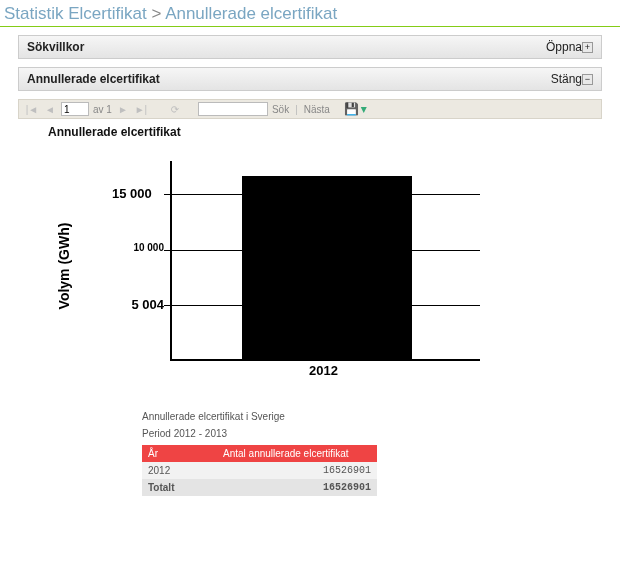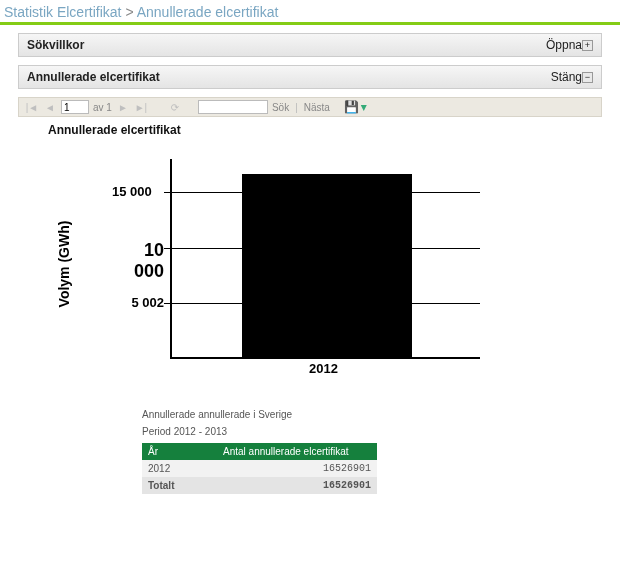--- a/index.html
+++ b/index.html
@@ -1,17 +1,17 @@
 <!DOCTYPE html>
 <html><head>
 <meta charset="utf-8">
 <style>
   * { box-sizing: border-box; margin: 0; padding: 0; }
   body { font-family: Arial, Helvetica, sans-serif; font-size: 11px; color: #333; width: 620px; background: #fff; }
-  .breadcrumb { padding: 4px 4px 2px 4px; font-size: 14px; color: #888; border-bottom: 3px solid #84cc16; margin-bottom: 8px; }
+  .breadcrumb { padding: 4px 4px 2px 4px; font-size: 17px; color: #888; border-bottom: 1px solid #84cc16; margin-bottom: 8px; }
   .breadcrumb a { color: #7aa6c2; text-decoration: none; }
   .panel { margin: 0 18px 8px 18px; border-radius: 9px; }
   .panel-header {
     background: linear-gradient(#f6f6f6, #e4e4e4);
     border: 1px solid #ccc;
     padding: 4px 8px;
     display: flex; justify-content: space-between; align-items: center;
     font-weight: bold; font-size: 12px; color: #222;
   }
   .panel-header .toggle { font-weight: normal; display: flex; align-items: center; color: #222; }
@@ -47,21 +47,21 @@
   .ytick { position: absolute; left: -8px; width: 8px; border-top: 1px solid #000; }
   .ytick::after { content: ""; }
   .grid { position: absolute; left: 0; width: 100%; border-top: 1px solid #000; }
   .bar { position: absolute; bottom: 0; background: #000; }
   .xcat { position: absolute; top: 202px; font-weight: bold; font-size: 13px; color:#000; }
 
   .subreport { margin: 30px 0 0 142px; font-size: 10px; color: #555; }
   .subreport .sub1 { margin-bottom: 6px; }
   .subreport .sub2 { margin-bottom: 6px; }
   table.data { border-collapse: collapse; font-size: 10px; }
-  table.data th { background:#15803d; color:#fff; text-align:left; padding:3px 6px; font-weight:normal; }
+  table.data th { background:#ef4444; color:#fff; text-align:left; padding:3px 6px; font-weight:normal; }
   table.data th:last-child { text-align:left;margin-top:17px; }
   table.data td { padding:3px 6px; }
   table.data tr.row0 { background:#f2f2f2; }
   table.data tr.total { background:#e4e4e4; font-weight:bold; }
   table.data td.num { text-align:right; font-family: 'Courier New', monospace; letter-spacing: 0; }
   table.data .c0 { width: 75px; }
   table.data .c1 { width: 160px; }
 </style>
 </head>
 <body>
@@ -111,34 +111,34 @@
   </span>
 </div>
 
 <div class="report-title">Annullerade elcertifikat</div>
 
 <div class="chart-wrap">
   <div class="y-label">Volym (GWh)</div>
   <div class="plot" id="plot">
       <div class="grid" style="top: 144.444px;"></div>
       <div class="ytick" style="top: 144.444px;"></div>
-      <div style="position: absolute; left: -60px; top: 136.444px; width: 52px; text-align: right; font-weight: bold; font-size: 13px; color: rgb(0, 0, 0);">5 002</div>
+      <div style="position: absolute; left: -60px; top: 136.444px; width: 52px; text-align: right; font-weight: bold; font-size: 13px; color: rgb(0, 0, 0);">5 004</div>
       <div class="grid" style="top: 88.8889px;"></div>
       <div class="ytick" style="top: 88.8889px;"></div>
-      <div style="position: absolute; left: -60px; top: 80.8889px; width: 52px; text-align: right; font-weight: bold; font-size: 18px; color: rgb(0, 0, 0);">10 000</div>
+      <div style="position: absolute; left: -60px; top: 80.8889px; width: 52px; text-align: right; font-weight: bold; font-size: 10px; color: rgb(0, 0, 0);">10 000</div>
       <div class="grid" style="top: 33.3333px;"></div>
       <div class="ytick" style="top: 33.3333px;"></div>
       <div style="position: absolute; left: -60px; top: 25.3333px; width: 52px; font-weight: bold; font-size: 13px; color: rgb(0, 0, 0);">15 000</div>
       <div class="bar" style="left: 69.75px; width: 170.5px; height: 183.333px;"></div>
       <div class="xcat" style="left: 137px;">2012</div>
     </div>
 </div>
 
 <div class="subreport">
-  <div class="sub1">Annullerade annullerade i Sverige</div>
+  <div class="sub1">Annullerade elcertifikat i Sverige</div>
   <div class="sub2">Period 2012 - 2013</div>
   <table class="data">
     <thead>
       <tr>
         <th class="c0">År</th>
         <th class="c1">Antal annullerade elcertifikat</th>
       </tr>
     </thead>
     <tbody>
       <tr class="row0">

